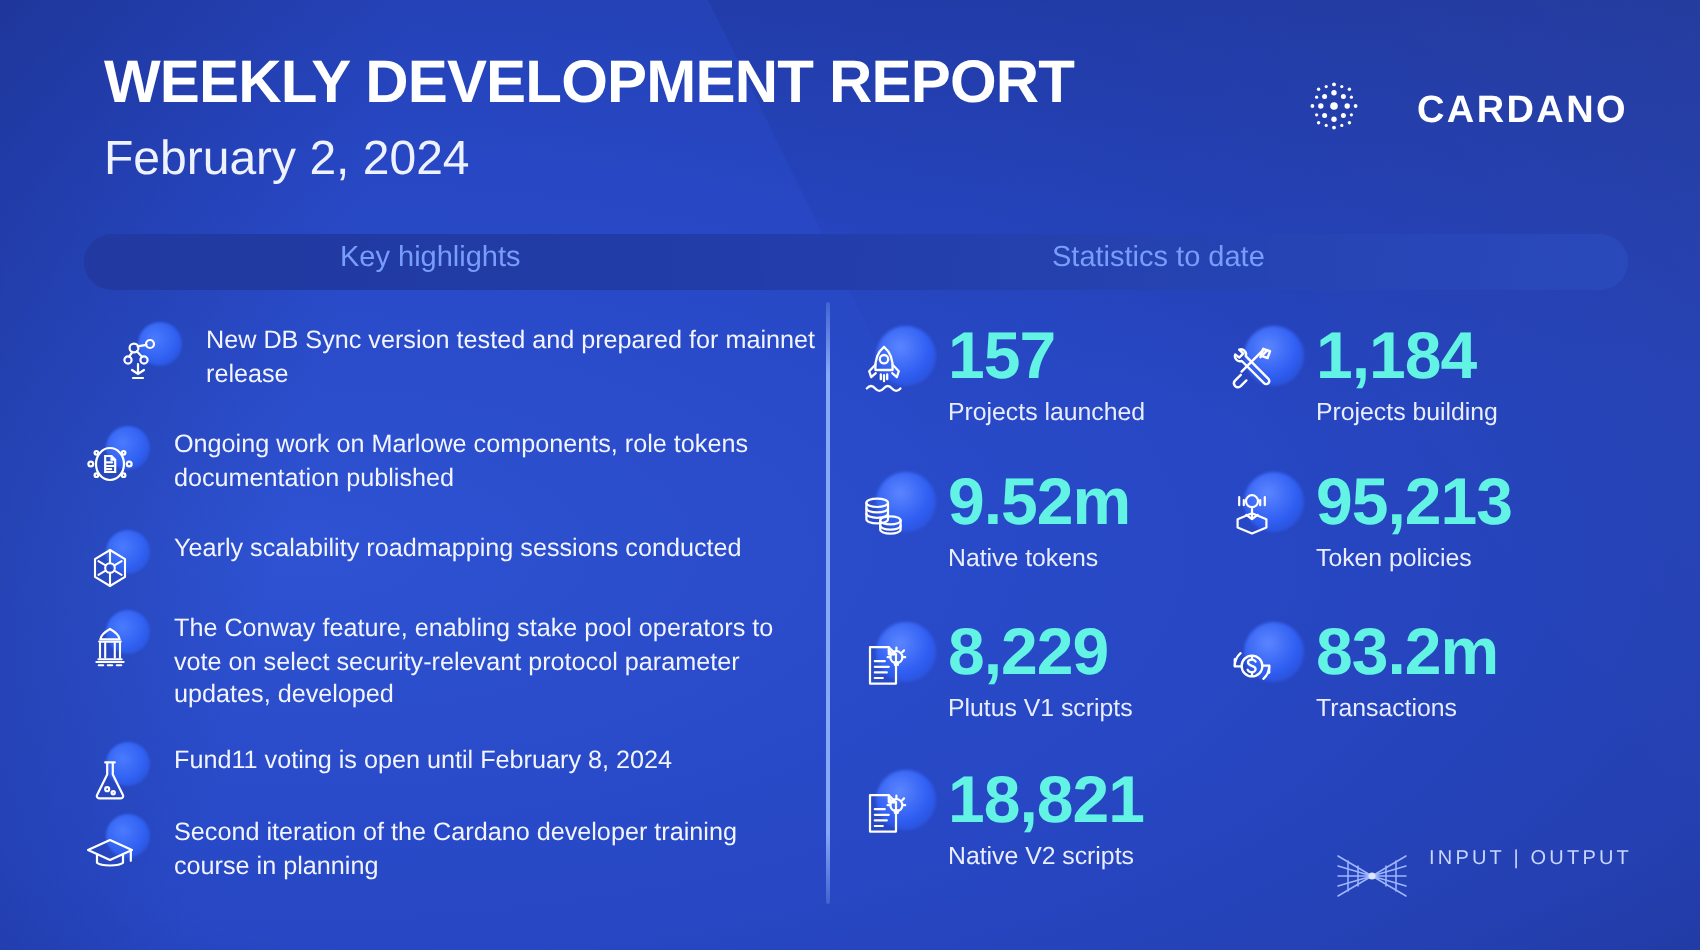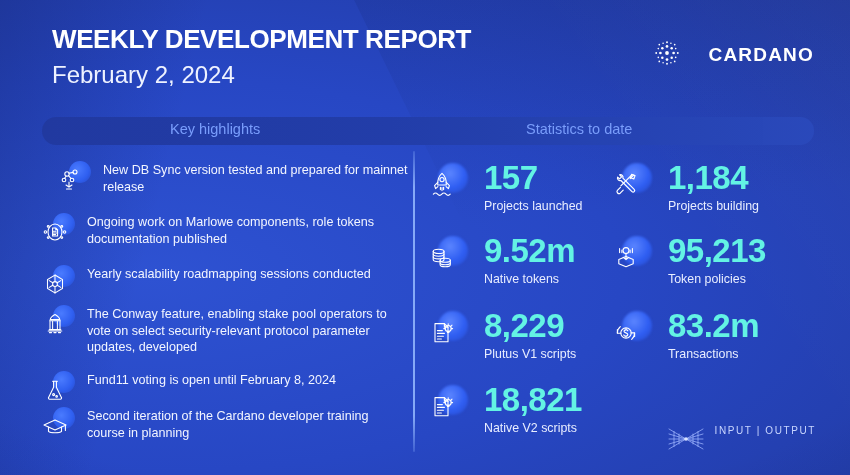--- a/index.html
+++ b/index.html
@@ -37,21 +37,21 @@
     position:absolute; inset:0;
     background:radial-gradient(130% 120% at 50% 40%, rgba(0,0,0,0) 55%, rgba(10,20,70,.30) 100%);
   }
 
   
   #page { position:absolute; inset:0; }
 
   
   .header { position:absolute; left:52px; top:26px; }
   .title {
-    font-size:26px; font-weight:bold; letter-spacing:-0.4px;
+    font-size:30px; font-weight:bold; letter-spacing:-0.4px;
     line-height:1.05; color:#fff; white-space:nowrap;
   }
   .subtitle { font-size:24px; margin-top:8px; color:#eef2ff; font-weight:400; }
 
   .brand { position:absolute; right:36px; top:40px; display:flex; align-items:center; gap:28px; }
   .brand-name { font-size:19px; letter-spacing:1.2px; font-weight:bold; color:#fff; }
 
   
   .section-bar {
     position:absolute; left:42px; top:117px; width:772px; height:28px;
@@ -85,21 +85,21 @@
   }
   .hl-glow {
     position:absolute; width:22px; height:22px; border-radius:50%;
     background:radial-gradient(circle at 38% 38%, #4a7bff 0%, #2f5ff0 58%, rgba(40,85,230,0) 100%);
     right:1px; top:1px; filter:blur(.6px);
   }
   .hl svg { position:absolute; left:2px; top:5px; }
 
   
   .stats { position:absolute; left:424px; top:150px; width:420px; }
-  .stat { position:absolute; display:flex; align-items:flex-start; gap:16px; }
+  .stat { position:absolute; display:flex; align-items:flex-start; gap:6px; }
   .stat .sico { position:relative; width:44px; height:46px; flex:none; }
   .sglow {
     position:absolute; width:30px; height:30px; border-radius:50%;
     background:radial-gradient(circle at 40% 35%, #5b85ff 0%, #2f5ef2 55%, rgba(42,88,232,0) 100%);
     right:0px; top:1px; filter:blur(.8px);
   }
   .stat svg { position:absolute; left:1px; top:6px; }
   .stat .num {
     font-size:33px; font-weight:bold; color:#63f3e4; line-height:0.95;
     letter-spacing:-0.5px; white-space:nowrap;

